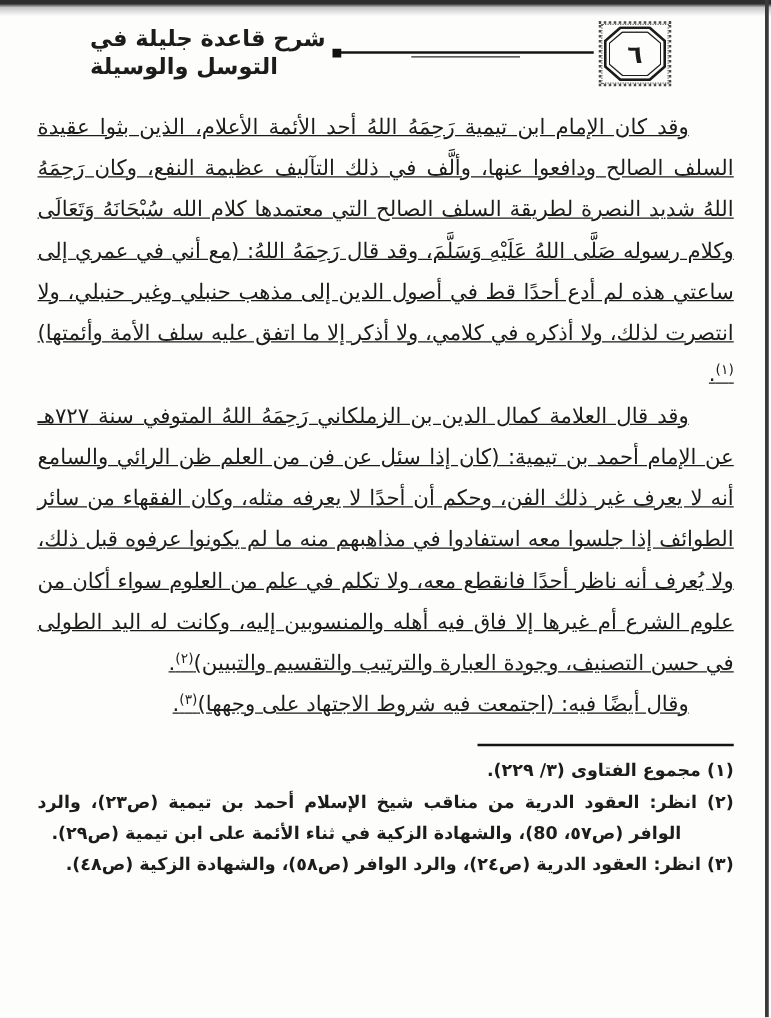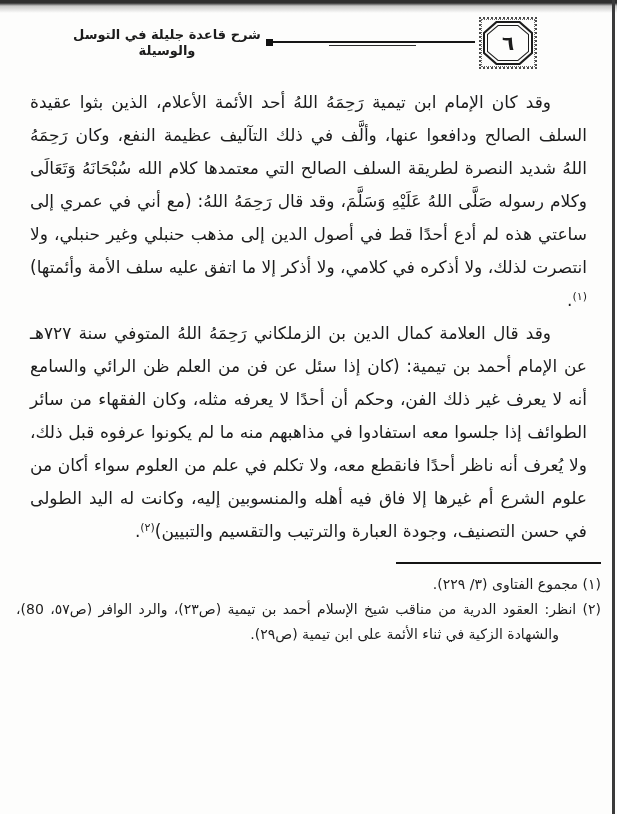--- a/index.html
+++ b/index.html
@@ -32,36 +32,37 @@
   .o1{inset:4px;background:#1b1b1b;}
   .o2{inset:6px;background:#fdfdfc;}
   .o3{inset:8px;background:#1b1b1b;}
   .o4{inset:9px;background:#fdfdfc;}
   .num{position:relative;font-size:20px;font-weight:bold;z-index:2;}
   .rule{position:relative;flex:1 1 auto;height:10px;align-self:center;}
   .rule-main{position:absolute;top:3px;left:6px;right:0;height:2px;background:#161616;}
   .rule-sub{position:absolute;top:7px;left:30%;width:42%;height:1px;background:#2c2c2c;}
   .rule-square{position:absolute;top:1px;left:0;width:7px;height:7px;background:#111;}
   .title{
-    flex:0 0 auto;max-width:190px;text-align:center;
-    font-weight:bold;font-size:13px;line-height:1.25;
+    flex:0 0 auto;max-width:190px;text-align:left;
+    font-weight:bold;font-size:18px;line-height:1.25;
     letter-spacing:-.2px;
   }
 
   
   .text{
     margin-top:16px;padding:0 30px 0 30px;
     font-size:17px;line-height:33px;
     text-align:justify;
+    text-decoration:underline;
   }
   .para{margin:0;text-indent:36px;}
   .fn-ref{font-size:11px;line-height:0;vertical-align:6px;}
 
   
-  .footnotes{padding:0 16px;margin-top:14px;font-size:14px;line-height:25px;}
+  .footnotes{padding:0 30px;margin-top:14px;font-size:14px;line-height:25px;font-weight:bold;}
   .fn-sep{
     width:205px;border-top:2px solid #141414;
     margin:0 0 8px auto; 
   }
   .fn{
     margin:0;text-align:justify;
     padding-right:42px;text-indent:-42px; 
   }
 </style>
 </head>
@@ -85,20 +86,22 @@
       <div class="rule-main"></div>
       <div class="rule-sub"></div>
       <span class="rule-square"></span>
     </div>
     <div class="title">شرح قاعدة جليلة في التوسل والوسيلة</div>
   </header>
 
   <main class="text">
     <p class="para"><span>وقد كان الإمام ابن تيمية رَحِمَهُ اللهُ أحد الأئمة الأعلام، الذين بثوا عقيدة السلف الصالح ودافعوا عنها، وألَّف في ذلك التآليف عظيمة النفع، وكان رَحِمَهُ اللهُ شديد النصرة لطريقة السلف الصالح التي معتمدها كلام الله سُبْحَانَهُ وَتَعَالَى وكلام رسوله صَلَّى اللهُ عَلَيْهِ وَسَلَّمَ، وقد قال رَحِمَهُ اللهُ: (مع أني في عمري إلى ساعتي هذه لم أدع أحدًا قط في أصول الدين إلى مذهب حنبلي وغير حنبلي، ولا انتصرت لذلك، ولا أذكره في كلامي، ولا أذكر إلا ما اتفق عليه سلف الأمة وأئمتها)</span><sup class="fn-ref">(١)</sup><span>.</span></p>
     <p class="para"><span>وقد قال العلامة كمال الدين بن الزملكاني رَحِمَهُ اللهُ المتوفي سنة ٧٢٧هـ عن الإمام أحمد بن تيمية: (كان إذا سئل عن فن من العلم ظن الرائي والسامع أنه لا يعرف غير ذلك الفن، وحكم أن أحدًا لا يعرفه مثله، وكان الفقهاء من سائر الطوائف إذا جلسوا معه استفادوا في مذاهبهم منه ما لم يكونوا عرفوه قبل ذلك، ولا يُعرف أنه ناظر أحدًا فانقطع معه، ولا تكلم في علم من العلوم سواء أكان من علوم الشرع أم غيرها إلا فاق فيه أهله والمنسوبين إليه، وكانت له اليد الطولى في حسن التصنيف، وجودة العبارة والترتيب والتقسيم والتبيين)</span><sup class="fn-ref">(٢)</sup><span>.</span></p>
+    <p class="para"><span>وقال أيضًا فيه: (اجتمعت فيه شروط الاجتهاد على وجهها)</span><sup class="fn-ref">(٣)</sup><span>.</span></p>
   </main>
 
   <footer class="footnotes">
     <div class="fn-sep"></div>
     <p class="fn"><span>(١)</span> <span>مجموع الفتاوى (٣/ ٢٢٩).</span></p>
     <p class="fn"><span>(٢)</span> <span>انظر: العقود الدرية من مناقب شيخ الإسلام أحمد بن تيمية (ص٢٣)، والرد الوافر (ص٥٧، 80)، والشهادة الزكية في ثناء الأئمة على ابن تيمية (ص٢٩).</span></p>
+    <p class="fn"><span>(٣)</span> <span>انظر: العقود الدرية (ص٢٤)، والرد الوافر (ص٥٨)، والشهادة الزكية (ص٤٨).</span></p>
   </footer>
 </div>
 
 </body></html>

